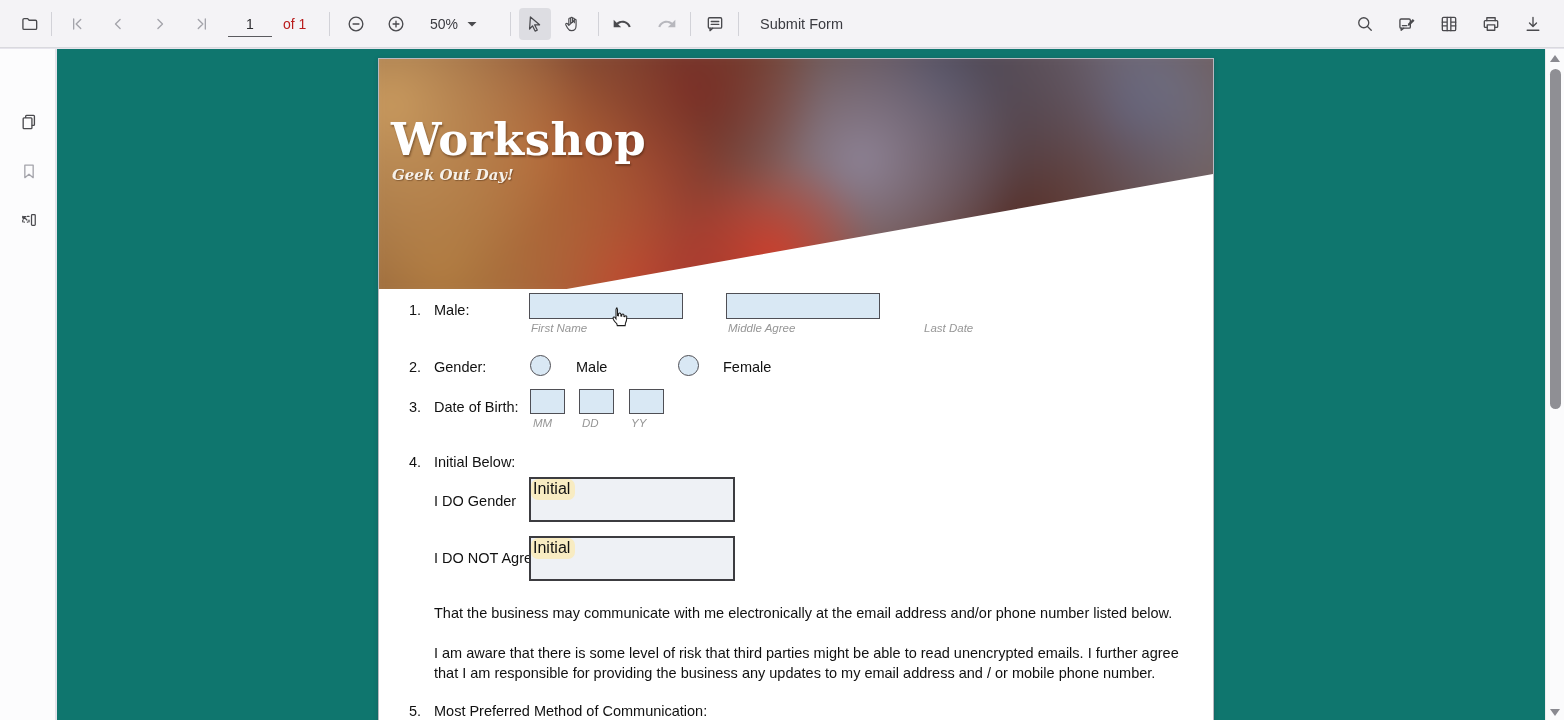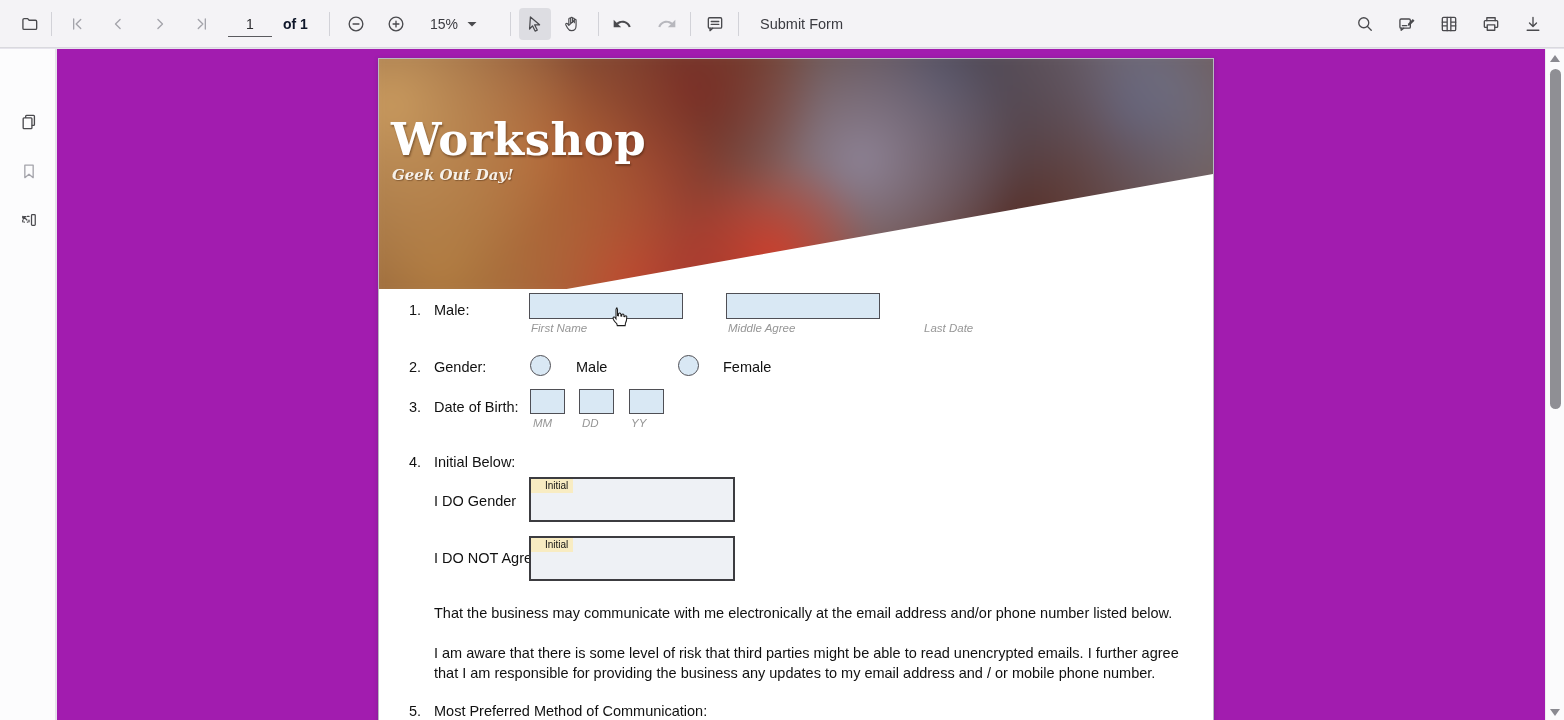--- a/index.html
+++ b/index.html
@@ -15,34 +15,34 @@
   .tbtn.active { background:#dddde2; }
   .vsep { position:absolute; top:12px; width:1px; height:24px; background:#d2d2d8; }
   .ic { width:20px; height:20px; stroke:#4a4a4e; fill:none; stroke-width:1.6; stroke-linecap:round; stroke-linejoin:round; }
   .ic.dim { stroke:#a4a4ab; }
   .icf { width:20px; height:20px; fill:#4a4a4e; stroke:none; }
   .icf.dim { fill:#b7b7bd; }
   .page-input { position:absolute; left:228px; top:11px; width:44px; height:26px; text-align:center;
                 border:none; border-bottom:1.5px solid #5a5a5f; background:transparent;
                 font:14px "Liberation Sans", sans-serif; color:#2c2c30; outline:none; }
   .tb-label { position:absolute; top:0; height:48px; display:flex; align-items:center;
-              font-size:14px; color:#0f172a;font-weight:bold; }
+              font-size:14px; color:#b91c1c; }
   .zoom-dd { position:absolute; left:424px; top:8px; height:32px; border:none; background:transparent;
              display:flex; align-items:center; gap:8px; font-size:14px; color:#3b3b41; cursor:pointer; border-radius:4px; padding:0 6px; }
   .tb-submit { position:absolute; left:752px; top:8px; height:32px; border:none; background:transparent;
                font-size:14.5px; color:#3b3b41; cursor:pointer; padding:0 8px; }
 
   
   .sidebar { position:absolute; left:0; top:49px; width:56px; height:671px; background:#fcfcfd;
              border-right:1px solid #e3e3e8; z-index:20; }
   .sbtn { position:absolute; left:16px; width:26px; height:26px; border:none; background:transparent;
           display:flex; align-items:center; justify-content:center; cursor:pointer; padding:0; }
 
   
-  .docarea { position:absolute; left:57px; top:49px; width:1488px; height:671px; background:#a21caf; overflow:hidden; z-index:10; }
+  .docarea { position:absolute; left:57px; top:49px; width:1488px; height:671px; background:#0f766e; overflow:hidden; z-index:10; }
   .pdf-page { position:absolute; left:321px; top:9px; width:836px; height:1180px; background:#ffffff;
               border:1px solid #b9b9c0; box-shadow:0 1px 4px rgba(40,40,60,.28); }
 
   
   .hero { position:absolute; left:0; top:0; width:834px; height:230px; overflow:hidden; }
   .hero-photo { position:absolute; left:-25px; top:-25px; width:890px; height:280px;
     background-color:#6e4a38;
     background-image:
       radial-gradient(circle at 4% 25%, #c99a5e 0%, rgba(201,154,94,0) 22%),
       radial-gradient(circle at 10% 85%, #b07a3f 0%, rgba(176,122,63,0) 30%),
@@ -65,21 +65,21 @@
 
   
   .fnum, .flabel { position:absolute; font-size:14.5px; color:#111; }
   .caption { position:absolute; font-size:11.5px; font-style:italic; color:#969696; }
   .para { position:absolute; font-size:14.5px; color:#111; line-height:20px; }
 
   
   .txtfield { position:absolute; background:#d9e8f4; border:1.5px solid #4f4f55; }
   .radio { position:absolute; width:21px; height:21px; border-radius:50%; background:#d9e8f4; border:1.5px solid #4f4f55; }
   .initbox { position:absolute; width:206px; height:45px; background:#eef1f5; border:2px solid #3c3c40; }
-  .inittag { position:absolute; left:0; top:0; background:#f8ecc2; color:#111; font-size:10px; padding:1px 5px 2px 14px; }
+  .inittag { position:absolute; left:0; top:0; background:#f8ecc2; color:#111; font-size:16px; padding:1px 5px 2px 2px;border-radius:7px; }
 
   .cursor-hand { position:absolute; z-index:5; }
 
   
   .scrollbar { position:absolute; right:0; top:49px; width:19px; height:671px; background:#fbfbfc; border-left:1px solid #ededf0; z-index:25; }
   .sb-thumb { position:absolute; left:4px; top:20px; width:11px; height:340px; background:#8f8f94; border-radius:6px; }
   .sb-arrow { position:absolute; left:4px; width:0; height:0; border-left:5.5px solid transparent; border-right:5.5px solid transparent; }
   .sb-up { top:6px; border-bottom:7px solid #8a8a90; }
   .sb-down { bottom:4px; border-top:7px solid #8a8a90; }
 </style>
@@ -128,21 +128,21 @@
           <path d="M8.5 12h7"></path>
         </svg>
     </button>
     <button class="tbtn" style="left:380px">
       <svg class="ic" viewBox="0 0 24 24">
           <circle cx="12" cy="12" r="8.2"></circle>
           <path d="M8.5 12h7M12 8.5v7"></path>
         </svg>
     </button>
     <button class="zoom-dd">
-      <span>15%</span>
+      <span>50%</span>
       <svg width="12" height="8" viewBox="0 0 12 8">
           <path d="M1.5 2 6 6.5 10.5 2z" fill="#4a4a4e"></path>
         </svg>
     </button>
 
     <i class="vsep" style="left:510px"></i>
 
     <button class="tbtn active" style="left:519px">
       <svg class="ic" viewBox="0 0 24 24" style="stroke-width:1.5">
           <path d="M6.5 3.5 17.5 13h-6l3.2 6.3-2.6 1.2-3.1-6.3-3.5 3.8z"></path>

